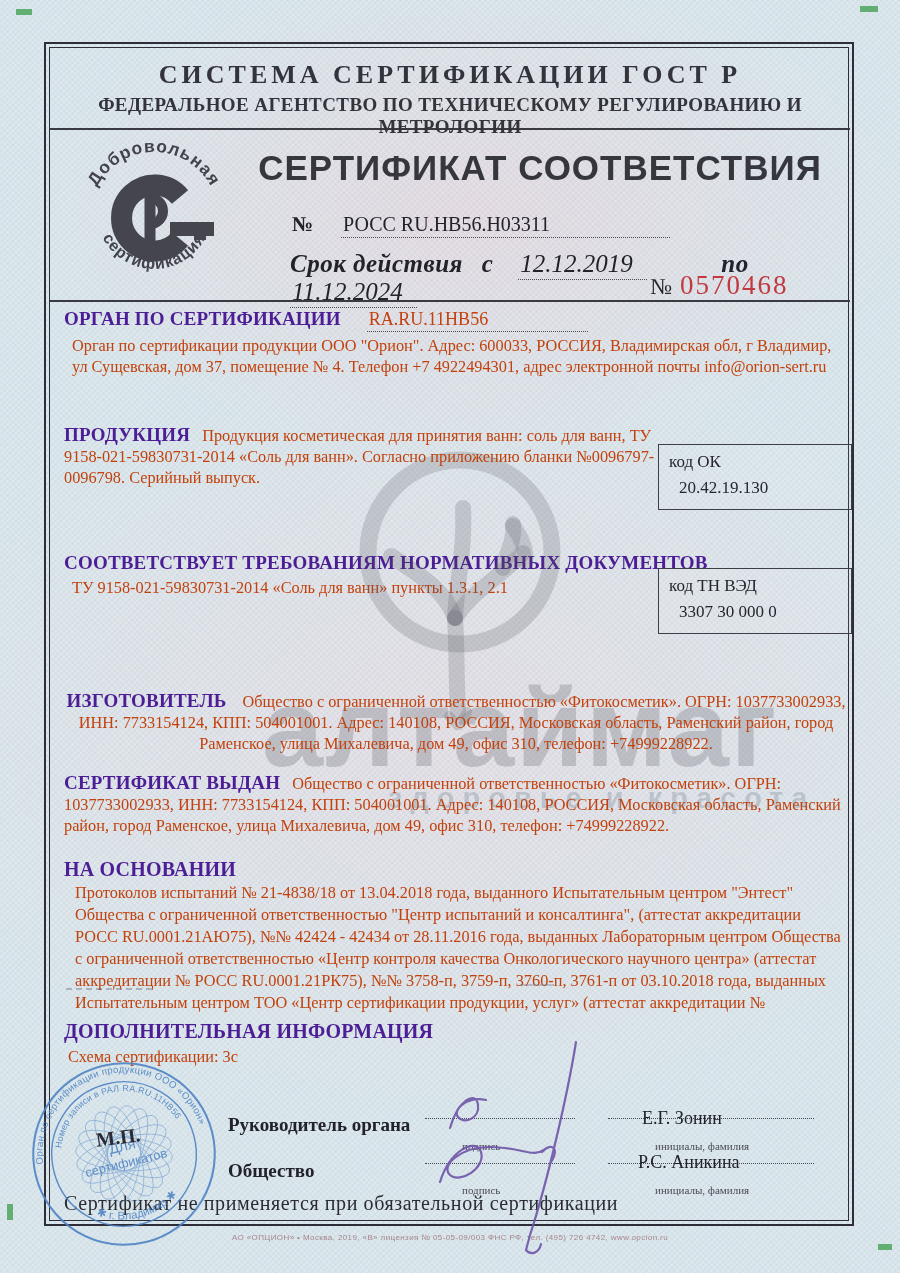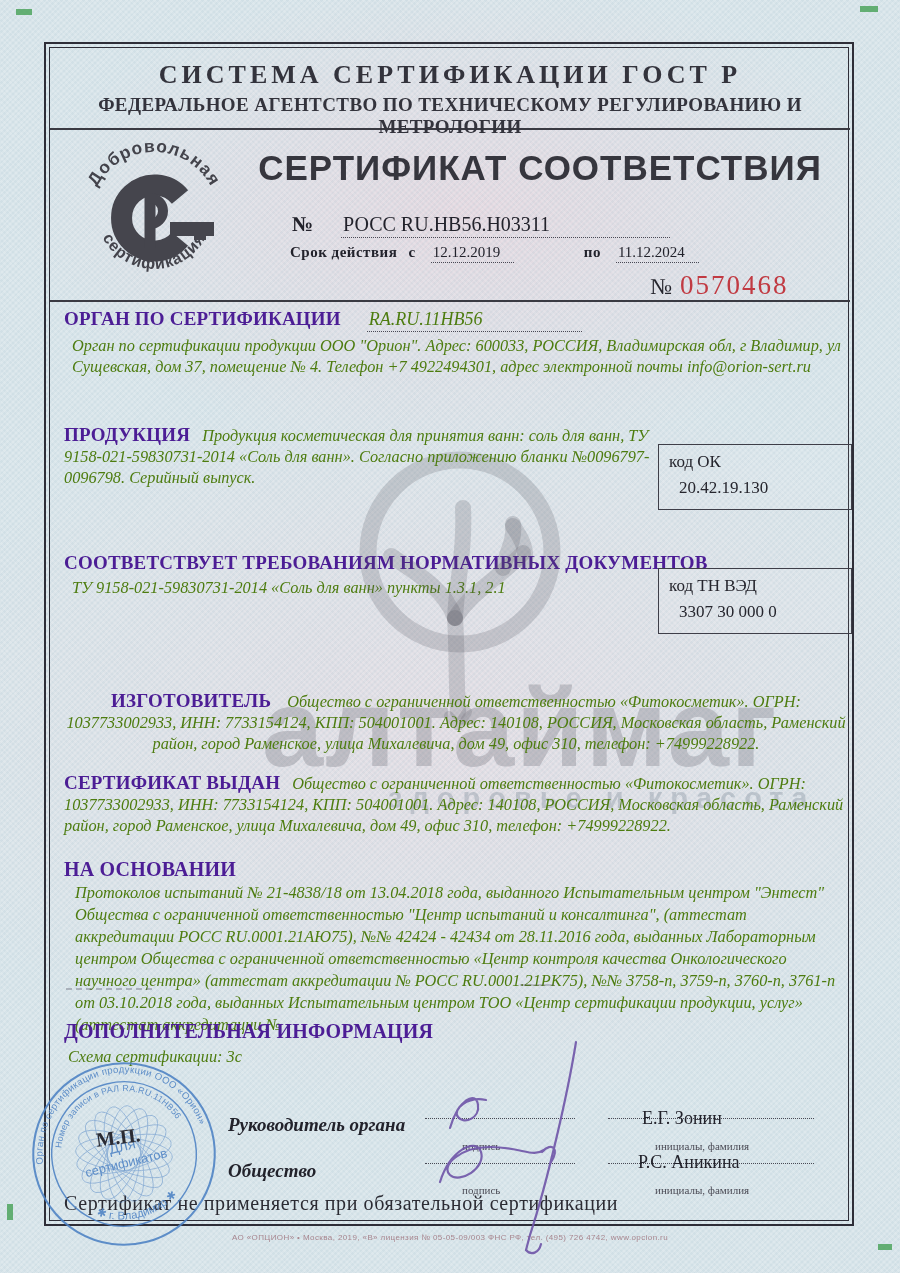--- a/index.html
+++ b/index.html
@@ -19,34 +19,34 @@
   .frame{left:44px;top:42px;width:806px;height:1180px;border:2px solid #2e2e38;z-index:2;}
   .frame-inner{position:absolute;left:3px;top:3px;right:3px;bottom:3px;border:1px solid #2e2e38;}
   .rule{height:2px;background:#3a3a42;z-index:2;}
   
   .sys-line{left:50px;top:60px;width:800px;text-align:center;font-weight:bold;font-size:26px;letter-spacing:4px;color:#33333c;z-index:3;}
   .agency-line{left:50px;top:94px;width:800px;text-align:center;font-weight:bold;font-size:19px;letter-spacing:.4px;color:#33333c;z-index:3;}
   .doc-title{left:235px;top:148px;width:610px;text-align:center;font-family:"Liberation Sans",sans-serif;font-weight:bold;font-size:35px;letter-spacing:1px;color:#36363e;z-index:3;}
   .no-line{left:292px;top:212px;font-size:20px;z-index:3;}
   .no-sign{font-weight:bold;font-size:21px;margin-right:28px;}
   .dotted{border-bottom:1.5px dotted #4a4a55;padding:0 14px 2px 2px;}
-  .validity{left:290px;top:244px;font-size:15px;z-index:3;}
+  .validity{left:290px;top:250px;font-size:25px;z-index:3;font-style:italic;}
   .validity b{letter-spacing:.5px;}
   .blank-no{left:650px;top:270px;z-index:3;}
   .blank-no .sign{font-size:23px;color:#26262e;margin-right:8px;}
   .blank-digits{font-family:Liberation Serif, serif;font-size:27px;letter-spacing:2px;color:#c13a42;font-weight:500;}
   
   .sec-h{font-weight:bold;font-size:19px;color:#4c1d95;letter-spacing:.2px;}
-  .sec-body{font-size:16.3px;line-height:21px;color:#4d7c0f;font-style:italic;}
+  .sec-body{font-size:16.3px;line-height:21px;color:#c2410c;}
   .inline-block-sec{z-index:3;}
   .code-box{width:192px;height:64px;border:1.5px solid #3e3e48;z-index:3;background:rgba(255,255,255,.06);}
   .code-box .lbl{position:absolute;left:10px;top:7px;font-size:17px;color:#26262e;}
   .code-box .val{position:absolute;left:20px;top:33px;font-size:17px;color:#26262e;}
   
-  .sig-label{font-weight:bold;font-size:19px;z-index:4;font-style:italic;}
+  .sig-label{font-weight:bold;font-size:19px;z-index:4;}
   .sig-line{border-bottom:1.6px dotted #4a4a55;z-index:3;}
   .sig-caption{font-size:11px;color:#4b4b55;z-index:4;}
   .sig-name{font-size:18px;z-index:4;}
   .footer-note{left:64px;top:1192px;font-size:20px;letter-spacing:.6px;color:#2b2b33;z-index:4;}
   .mp{left:96px;top:1126px;font-size:20px;font-weight:bold;color:#2b2b33;transform:rotate(-7deg);z-index:5;}
   .print-line{left:0;top:1233px;width:900px;text-align:center;font-size:8px;color:#a7858e;letter-spacing:.4px;z-index:3;font-family:"Liberation Sans",sans-serif;}
   
   .wm-brand{left:262px;top:664px;font-family:"Liberation Sans",sans-serif;font-weight:bold;font-size:110px;letter-spacing:2px;color:rgba(115,115,124,.32);z-index:1;}
   .wm-tagline{left:388px;top:782px;font-family:"Liberation Sans",sans-serif;font-weight:bold;font-size:29px;letter-spacing:8px;color:rgba(140,152,165,.42);z-index:1;}
   .wm-emblem{left:335px;top:440px;z-index:1;}

